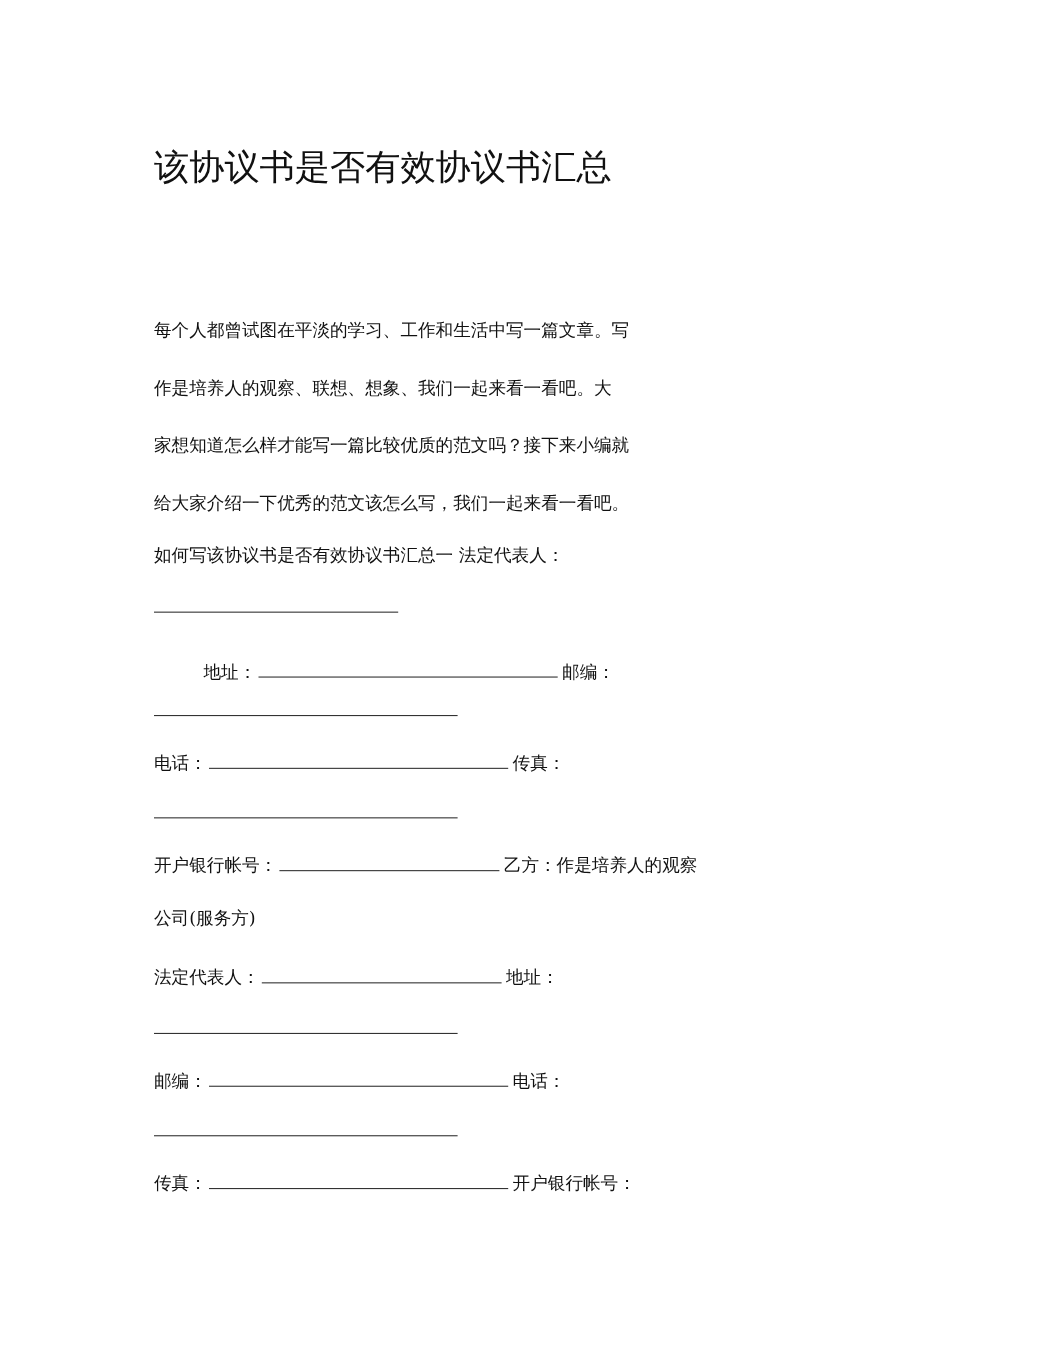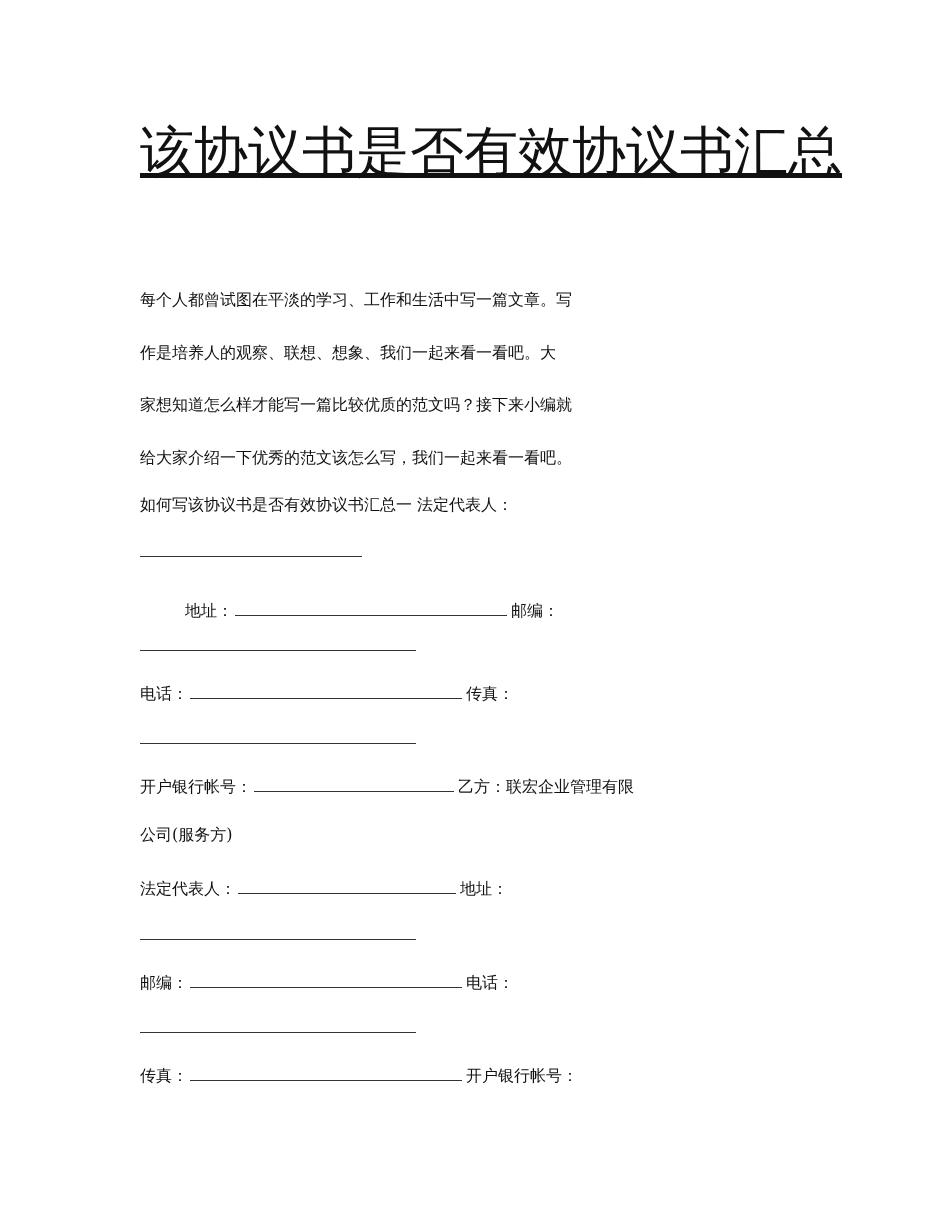--- a/index.html
+++ b/index.html
@@ -19,27 +19,26 @@
       position: absolute;
       left: 140px;
       top: 0;
       width: 680px;
     }
     .title {
       position: absolute;
       left: 0;
       top: 112px;
       width: 680px;
-      font-size: 54px;
+      font-size: 32px;
       line-height: 80px;
       font-weight: normal;
       margin: 0;
       letter-spacing: 0px;
       white-space: nowrap;
-      text-decoration: underline;
     }
     .title .tline { display: block; height: 80px; }
     .line {
       position: absolute;
       left: 0;
       font-size: 16px;
       line-height: 30px;
       white-space: nowrap;
     }
     .blank {
@@ -77,21 +76,21 @@
     <span>地址：</span><span class="blank" style="width:272px;"></span><span>邮编：</span>
   </div>
   <div class="blank-only" style="top:650px; width:276px;"></div>
 
   <div class="line" style="top:676px;">
     <span>电话：</span><span class="blank" style="width:272px;"></span><span>传真：</span>
   </div>
   <div class="blank-only" style="top:743px; width:276px;"></div>
 
   <div class="line" style="top:769px;">
-    <span>开户银行帐号：</span><span class="blank" style="width:200px;"></span><span>乙方：联宏企业管理有限</span>
+    <span>开户银行帐号：</span><span class="blank" style="width:200px;"></span><span>乙方：作是培养人的观察</span>
   </div>
   <div class="line" style="top:820px;">公司(服务方)</div>
 
   <div class="line" style="top:871px;">
     <span>法定代表人：</span><span class="blank" style="width:218px;"></span><span>地址：</span>
   </div>
   <div class="blank-only" style="top:939px; width:276px;"></div>
 
   <div class="line" style="top:965px;">
     <span>邮编：</span><span class="blank" style="width:272px;"></span><span>电话：</span>

